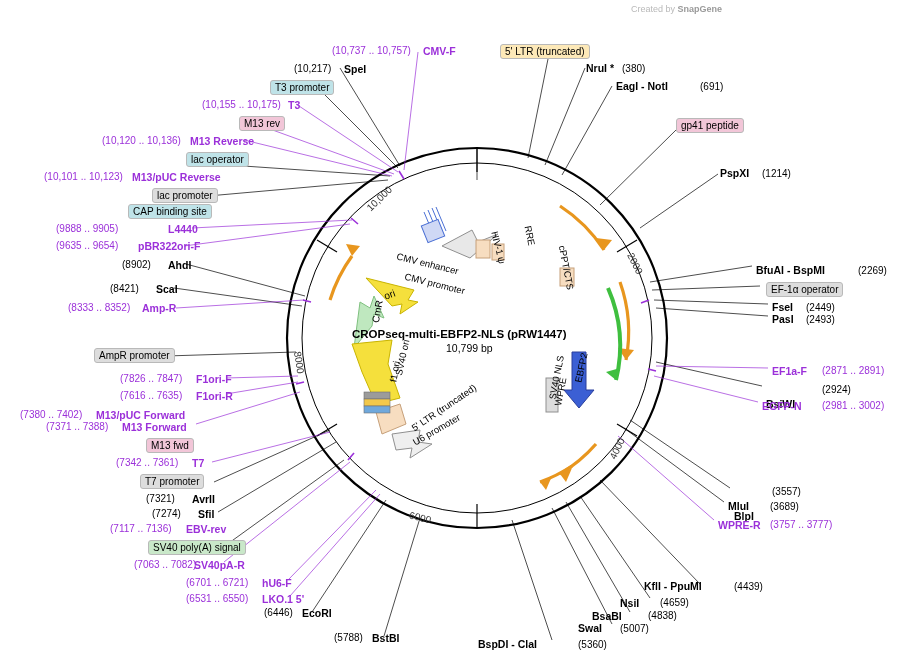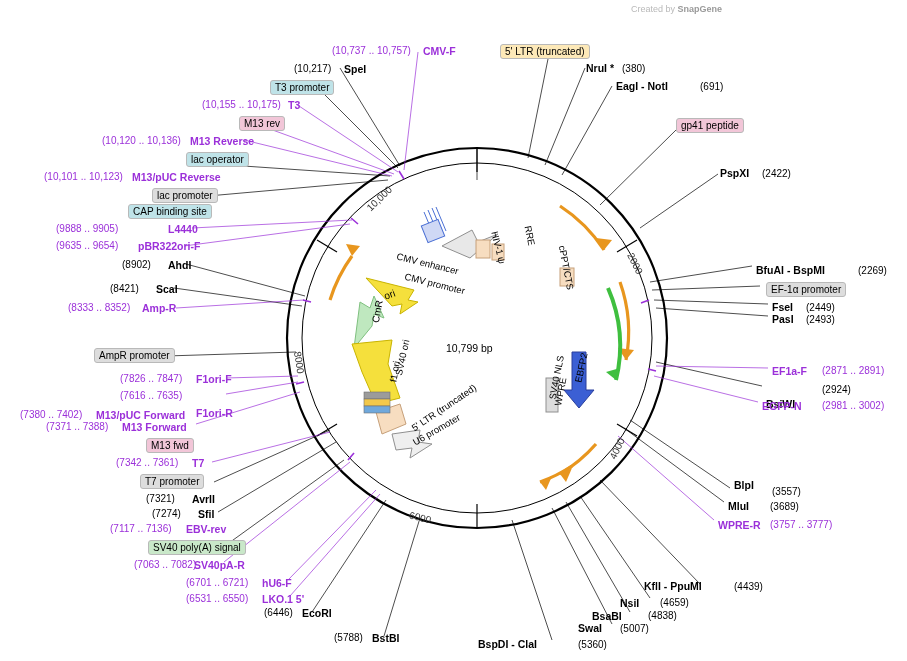--- a/index.html
+++ b/index.html
@@ -177,20 +177,21 @@
       <line x1="612" y1="624" x2="552" y2="508"></line>
       <line x1="552" y1="640" x2="512" y2="520"></line>
     </g>
     <g stroke="#9b30d9" stroke-width="0.7" fill="none">
       <line x1="768" y1="368" x2="656" y2="366"></line>
       <line x1="758" y1="402" x2="654" y2="376"></line>
       <line x1="714" y1="520" x2="618" y2="436"></line>
     </g>
   </svg>
 
+  <div class="abs title" style="left:352px; top:328px;">CROPseq-multi-EBFP2-NLS (pRW1447)</div>
   <div class="abs subtitle" style="left:446px; top:342px;">10,799 bp</div>
 
   <div class="abs ringnum" style="left:624px; top:258px; transform:rotate(64deg);">2000</div>
   <div class="abs ringnum" style="left:606px; top:443px; transform:rotate(-65deg);">4000</div>
   <div class="abs ringnum" style="left:409px; top:512px; transform:rotate(14deg);">6000</div>
   <div class="abs ringnum" style="left:288px; top:357px; transform:rotate(82deg);">8000</div>
   <div class="abs ringnum" style="left:364px; top:193px; transform:rotate(-44deg);">10,000</div>
 
   <div class="abs" style="left:384px; top:289px; font-size:10px; color:#000; transform:rotate(-20deg);">ori</div>
   <div class="abs" style="left:366px; top:306px; font-size:10px; color:#000; transform:rotate(-80deg);">CmR</div>
@@ -207,21 +208,21 @@
   <div class="abs" style="left:406px; top:402px; font-size:9.5px; color:#000; transform:rotate(-34deg);">5' LTR (truncated)</div>
   <div class="abs" style="left:410px; top:424px; font-size:9.5px; color:#000; transform:rotate(-30deg);">U6 promoter</div>
 
   <div class="abs feat feat-yellow" style="left:500px; top:44px;">5' LTR (truncated)</div>
   <div class="abs lbl-b" style="left:586px; top:62px;">NruI *</div>
   <div class="abs coord" style="left:622px; top:63px;">(380)</div>
   <div class="abs lbl-b" style="left:616px; top:80px;">EagI  -  NotI</div>
   <div class="abs coord" style="left:700px; top:81px;">(691)</div>
   <div class="abs feat feat-pink" style="left:676px; top:118px;">gp41 peptide</div>
   <div class="abs lbl-b" style="left:720px; top:167px;">PspXI</div>
-  <div class="abs coord" style="left:762px; top:168px;">(2422)</div>
+  <div class="abs coord" style="left:762px; top:168px;">(1214)</div>
 
   <div class="abs coord-p" style="left:332px; top:45px;">(10,737 .. 10,757)</div>
   <div class="abs lbl-pb" style="left:423px; top:45px;">CMV-F</div>
   <div class="abs coord" style="left:294px; top:63px;">(10,217)</div>
   <div class="abs lbl-b" style="left:344px; top:63px;text-align:right;">SpeI</div>
   <div class="abs feat feat-cyan" style="left:270px; top:80px;">T3 promoter</div>
   <div class="abs coord-p" style="left:202px; top:99px;">(10,155 .. 10,175)</div>
   <div class="abs lbl-pb" style="left:288px; top:99px;">T3</div>
   <div class="abs feat feat-pink" style="left:239px; top:116px;">M13 rev</div>
   <div class="abs coord-p" style="left:102px; top:135px;">(10,120 .. 10,136)</div>
@@ -238,21 +239,21 @@
   <div class="abs coord" style="left:122px; top:259px;">(8902)</div>
   <div class="abs lbl-b" style="left:168px; top:259px;">AhdI</div>
   <div class="abs coord" style="left:110px; top:283px;">(8421)</div>
   <div class="abs lbl-b" style="left:156px; top:283px;">ScaI</div>
   <div class="abs coord-p" style="left:68px; top:302px;">(8333 .. 8352)</div>
   <div class="abs lbl-pb" style="left:142px; top:302px;">Amp-R</div>
   <div class="abs feat feat-gray" style="left:94px; top:348px;">AmpR promoter</div>
   <div class="abs coord-p" style="left:120px; top:373px;">(7826 .. 7847)</div>
   <div class="abs lbl-pb" style="left:196px; top:373px;">F1ori-F</div>
   <div class="abs coord-p" style="left:120px; top:390px;">(7616 .. 7635)</div>
-  <div class="abs lbl-pb" style="left:196px; top:390px;margin-top:17px;">F1ori-R</div>
+  <div class="abs lbl-pb" style="left:196px; top:390px;">F1ori-R</div>
   <div class="abs coord-p" style="left:20px; top:409px;">(7380 .. 7402)</div>
   <div class="abs lbl-pb" style="left:96px; top:409px;">M13/pUC Forward</div>
   <div class="abs coord-p" style="left:46px; top:421px;">(7371 .. 7388)</div>
   <div class="abs lbl-pb" style="left:122px; top:421px;">M13 Forward</div>
   <div class="abs feat feat-pink" style="left:146px; top:438px;">M13 fwd</div>
   <div class="abs coord-p" style="left:116px; top:457px;">(7342 .. 7361)</div>
   <div class="abs lbl-pb" style="left:192px; top:457px;">T7</div>
   <div class="abs feat feat-gray" style="left:140px; top:474px;">T7 promoter</div>
   <div class="abs coord" style="left:146px; top:493px;">(7321)</div>
   <div class="abs lbl-b" style="left:192px; top:493px;">AvrII</div>
@@ -267,32 +268,32 @@
   <div class="abs lbl-pb" style="left:262px; top:577px;">hU6-F</div>
   <div class="abs coord-p" style="left:186px; top:593px;">(6531 .. 6550)</div>
   <div class="abs lbl-pb" style="left:262px; top:593px;">LKO.1 5'</div>
   <div class="abs coord" style="left:264px; top:607px;">(6446)</div>
   <div class="abs lbl-b" style="left:302px; top:607px;">EcoRI</div>
   <div class="abs coord" style="left:334px; top:632px;">(5788)</div>
   <div class="abs lbl-b" style="left:372px; top:632px;">BstBI</div>
 
   <div class="abs lbl-b" style="left:756px; top:264px;">BfuAI  -  BspMI</div>
   <div class="abs coord" style="left:858px; top:265px;">(2269)</div>
-  <div class="abs feat feat-gray" style="left:766px; top:282px;">EF-1α promoter</div>
+  <div class="abs feat feat-gray" style="left:766px; top:282px;">EF-1α operator</div>
   <div class="abs lbl-b" style="left:772px; top:301px;">FseI</div>
   <div class="abs coord" style="left:806px; top:302px;">(2449)</div>
   <div class="abs lbl-b" style="left:772px; top:313px;">PasI</div>
   <div class="abs coord" style="left:806px; top:314px;">(2493)</div>
   <div class="abs lbl-pb" style="left:772px; top:365px;">EF1a-F</div>
   <div class="abs coord-p" style="left:822px; top:365px;">(2871 .. 2891)</div>
   <div class="abs lbl-b" style="left:766px; top:398px;">BsiWI</div>
   <div class="abs coord" style="left:822px; top:384px;">(2924)</div>
   <div class="abs lbl-pb" style="left:762px; top:400px;">EGFP-N</div>
   <div class="abs coord-p" style="left:822px; top:400px;">(2981 .. 3002)</div>
-  <div class="abs lbl-b" style="left:734px; top:479px;">BlpI</div>
+  <div class="abs lbl-b" style="left:734px; top:510px;">BlpI</div>
   <div class="abs coord" style="left:772px; top:486px;">(3557)</div>
   <div class="abs lbl-b" style="left:728px; top:500px;">MluI</div>
   <div class="abs coord" style="left:770px; top:501px;">(3689)</div>
   <div class="abs lbl-pb" style="left:718px; top:519px;">WPRE-R</div>
   <div class="abs coord-p" style="left:770px; top:519px;">(3757 .. 3777)</div>
   <div class="abs lbl-b" style="left:644px; top:580px;">KflI  -  PpuMI</div>
   <div class="abs coord" style="left:734px; top:581px;">(4439)</div>
   <div class="abs lbl-b" style="left:620px; top:597px;">NsiI</div>
   <div class="abs coord" style="left:660px; top:597px;">(4659)</div>
   <div class="abs lbl-b" style="left:592px; top:610px;">BsaBI</div>

